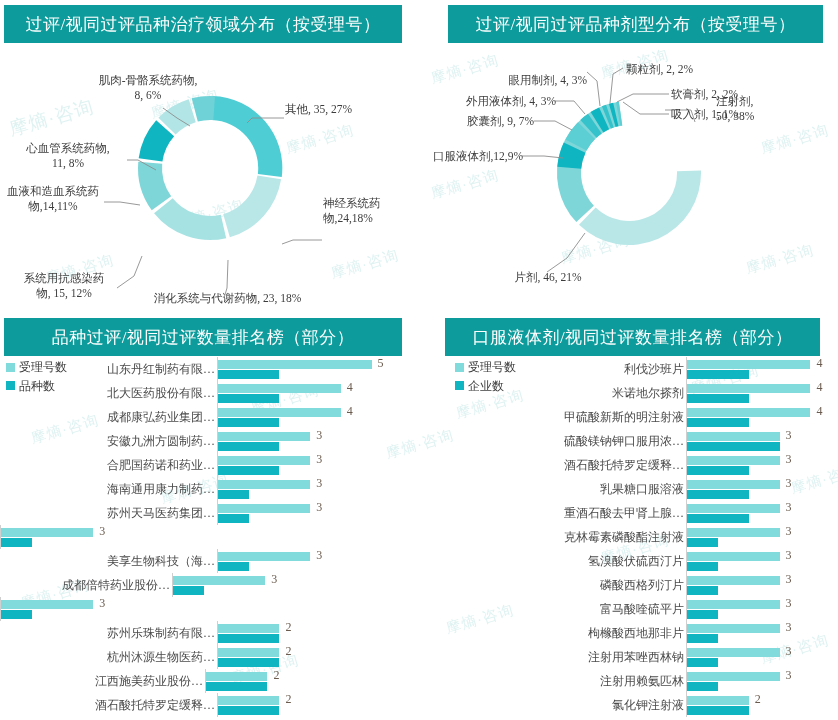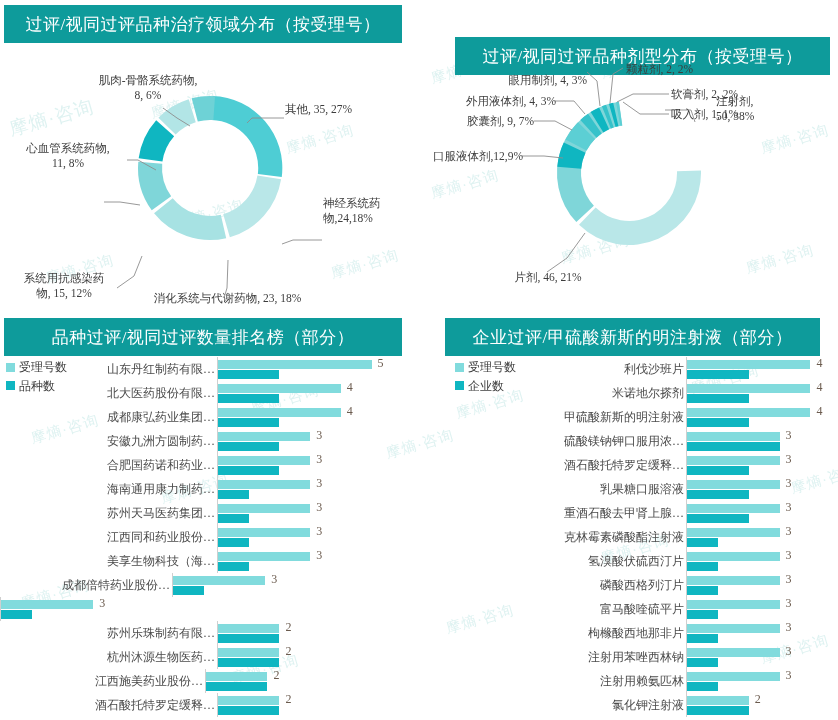--- a/index.html
+++ b/index.html
@@ -166,29 +166,31 @@
           <path d="M 190,78 L 177,70 L 163,60"></path>
         </g>
       </svg>
 
       <div class="lbl l" style="left:285px; top:54px;">其他, 35, 27%</div>
       <div class="lbl l" style="left:323px; top:148px;">神经系统药
 物,24,18%</div>
       <div class="lbl c" style="left:120px; top:243px; width:215px;">消化系统与代谢药物, 23, 18%</div>
       <div class="lbl c" style="left:8px;   top:223px; width:112px;">系统用抗感染药
 物, 15, 12%</div>
+      <div class="lbl c" style="left:0px;   top:136px; width:106px;">血液和造血系统药
+物,14,11%</div>
       <div class="lbl c" style="left:8px;   top:93px;  width:120px;">心血管系统药物,
 11, 8%</div>
       <div class="lbl c" style="left:68px;  top:25px;  width:160px;">肌肉-骨骼系统药物,
 8, 6%</div>
     </div>
   </div>
 
   <div class="panel" style="left:419px; top:0; width:419px; height:310px;">
-    <div class="panel-header" style="position:absolute; left:36px; top:5px; width:375px;margin-top:32px;">过评/视同过评品种剂型分布（按受理号）</div>
+    <div class="panel-header" style="position:absolute; left:29px; top:5px; width:375px;">过评/视同过评品种剂型分布（按受理号）</div>
 
     <div class="donut-wrap" style="position:absolute; left:0; top:48px; width:419px; height:262px;">
       <svg class="donut-svg" width="419" height="262" viewBox="0 0 419 262">
         <g transform="translate(210,125)">
 
           <path d="M 71.96,-2.51 A 72,72 0 0 1 -50.01,51.79 L -33.34,34.53 A 48,48 0 0 0 47.97,-1.68 Z" fill="#b9e7e8"></path>
 
           <path d="M -52.66,49.11 A 72,72 0 0 1 -10.02,-71.30 L -6.68,-47.53 A 48,48 0 0 0 -35.11,32.74 Z" fill="#7fd6d9"></path>
 
           <path d="M -71.72,-6.28 A 72,72 0 0 1 -65.26,-30.43 L -43.51,-20.28 A 48,48 0 0 0 -47.81,-4.19 Z" fill="#0fb6c1" transform="rotate(0)"></path>
@@ -297,21 +299,20 @@
         </div>
         <div class="bar-row" style="height: 24px;">
           <div class="bar-cat" style="width: 217px;">苏州天马医药集团…</div>
           <div class="bar-stack" style="width: 172px;">
             <div class="bar bar-a" style="width: 92.1429px; background: rgb(129, 219, 221);"></div>
             <div class="bar bar-b" style="width: 30.7143px; background: rgb(15, 182, 193);"></div>
             <span class="bar-val" style="left: 98.1429px; top: 0px;">3</span>
           </div>
         </div>
         <div class="bar-row" style="height: 24px;">
-          <div class="bar-cat" style="width: 217px;">江西同和药业股份…</div>
           <div class="bar-stack" style="width: 172px;">
             <div class="bar bar-a" style="width: 92.1429px; background: rgb(129, 219, 221);"></div>
             <div class="bar bar-b" style="width: 30.7143px; background: rgb(15, 182, 193);"></div>
             <span class="bar-val" style="left: 98.1429px; top: 0px;">3</span>
           </div>
         </div>
         <div class="bar-row" style="height: 24px;">
           <div class="bar-cat" style="width: 217px;">美享生物科技（海…</div>
           <div class="bar-stack" style="width: 172px;">
             <div class="bar bar-a" style="width: 92.1429px; background: rgb(129, 219, 221);"></div>
@@ -363,21 +364,21 @@
           <div class="bar-stack" style="width: 172px;">
             <div class="bar bar-a" style="width: 61.4286px; background: rgb(129, 219, 221);"></div>
             <div class="bar bar-b" style="width: 61.4286px; background: rgb(15, 182, 193);"></div>
             <span class="bar-val" style="left: 67.4286px; top: 0px;">2</span>
           </div>
         </div>
       </div>
   </div>
 
   <div class="panel" style="left:419px; top:310px; width:419px; height:410px;">
-    <div class="panel-header" style="position:absolute; left:26px; top:8px; width:375px;">企业过评/甲硫酸新斯的明注射液（部分）</div>
+    <div class="panel-header" style="position:absolute; left:26px; top:8px; width:375px;">口服液体剂/视同过评数量排名榜（部分）</div>
 
     <div class="legend" style="left:36px; top:48px;">
       <div class="legend-row">
         <span class="legend-swatch" style="background:#81dbdd;"></span>
         <span>受理号数</span>
       </div>
       <div class="legend-row">
         <span class="legend-swatch" style="background:#0fb6c1;"></span>
         <span>企业数</span>
       </div>

